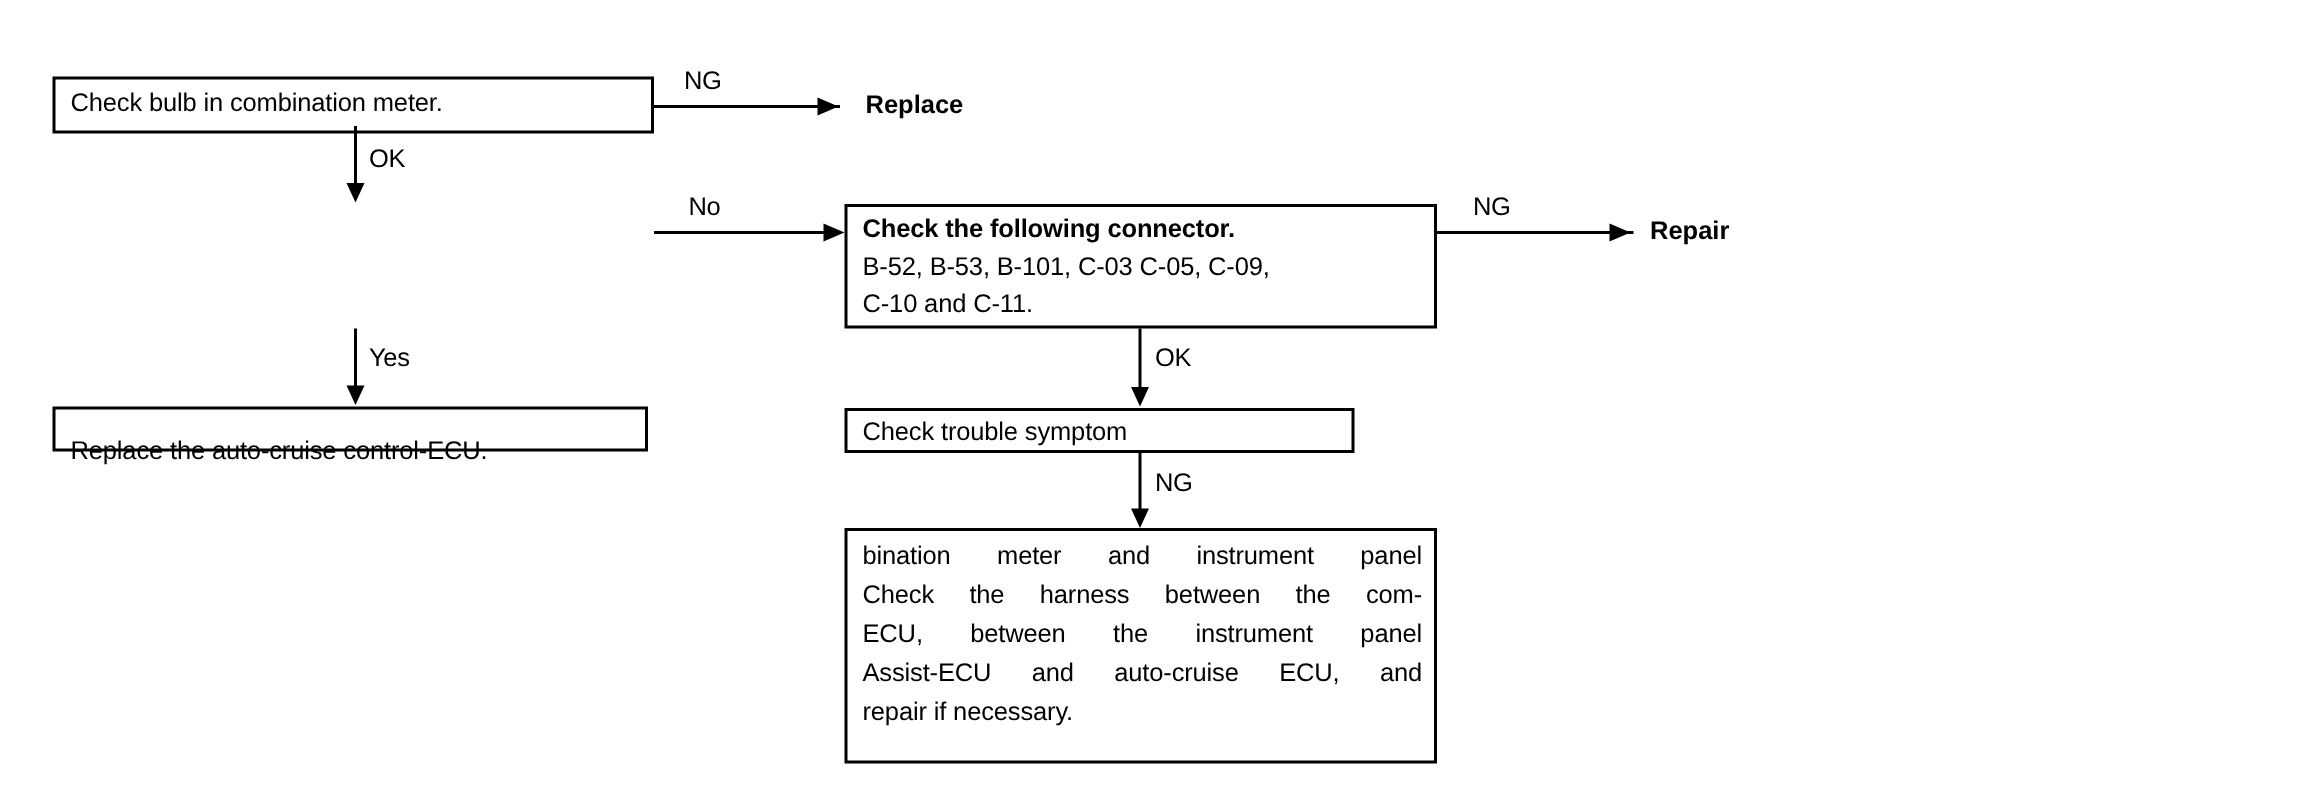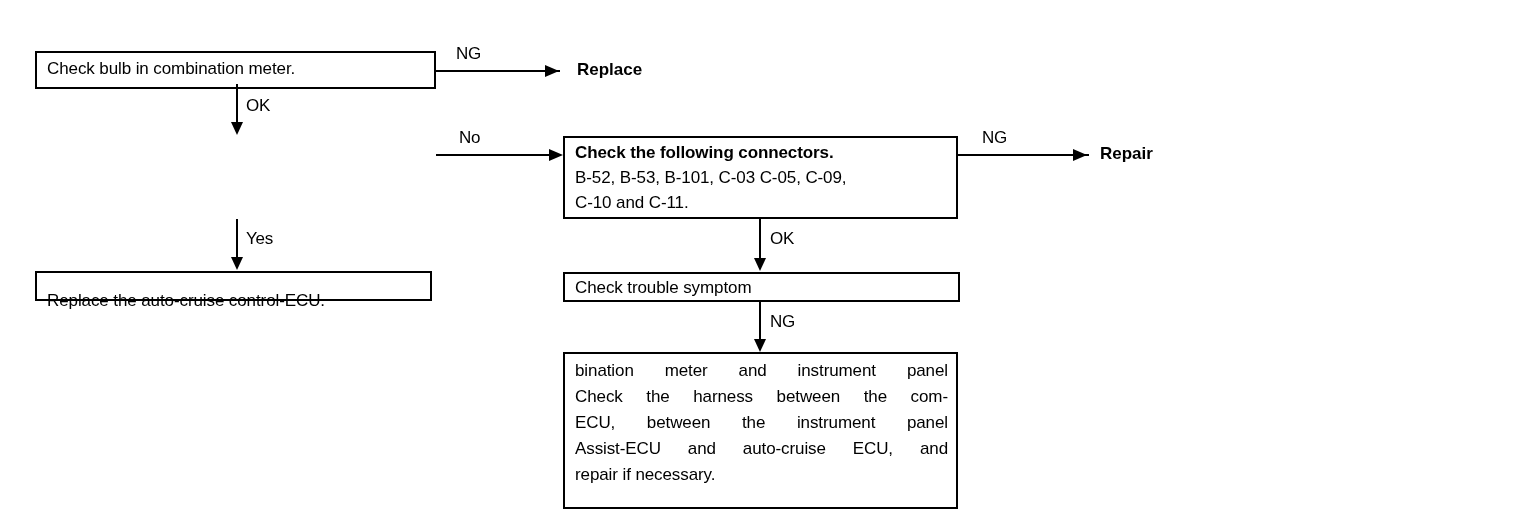--- a/index.html
+++ b/index.html
@@ -102,35 +102,35 @@
 
   <div class="vline" style="left:236px; top:219px; height:40px;"></div>
   <div class="arrow-down" style="left:231px; top:257px;"></div>
   <div class="edge-label" style="left:246px; top:229px;">Yes</div>
 
   <div class="node" style="left:35px; top:271px; width:397px; height:30px; padding-top:15px;">
     <span class="ln">Replace the auto-cruise control-ECU.</span>
   </div>
 
   <div class="node" style="left:563px; top:136px; width:395px; height:83px; padding-top:2px;">
-    <span class="ln bold">Check the following connectors.</span>
+    <span class="ln bold">Check the following connector.</span>
     <span class="ln">B-52, B-53, B-101, C-03 C-05, C-09,</span>
     <span class="ln">C-10 and C-11.</span>
   </div>
 
   <div class="hline" style="left:958px; top:154px; width:131px;"></div>
   <div class="arrow-right" style="left:1073px; top:149px;"></div>
   <div class="edge-label" style="left:982px; top:128px;">NG</div>
   <div class="terminal" style="left:1100px; top:144px;">Repair</div>
 
   <div class="vline" style="left:759px; top:219px; height:40px;"></div>
   <div class="arrow-down" style="left:754px; top:258px;"></div>
   <div class="edge-label" style="left:770px; top:229px;">OK</div>
 
-  <div class="node" style="left:563px; top:272px; width:397px; height:30px; padding-top:1px;">
+  <div class="node" style="left:563px; top:272px; width:340px; height:30px; padding-top:1px;">
     <span class="ln">Check trouble symptom</span>
   </div>
 
   <div class="vline" style="left:759px; top:302px; height:38px;"></div>
   <div class="arrow-down" style="left:754px; top:339px;"></div>
   <div class="edge-label" style="left:770px; top:312px;">NG</div>
 
   <div class="node justify" style="left:563px; top:352px; width:395px; height:157px; padding-top:4px; line-height:26px;">
     <span class="ln">bination meter and instrument panel</span>
     <span class="ln">Check the harness between the com-</span>

